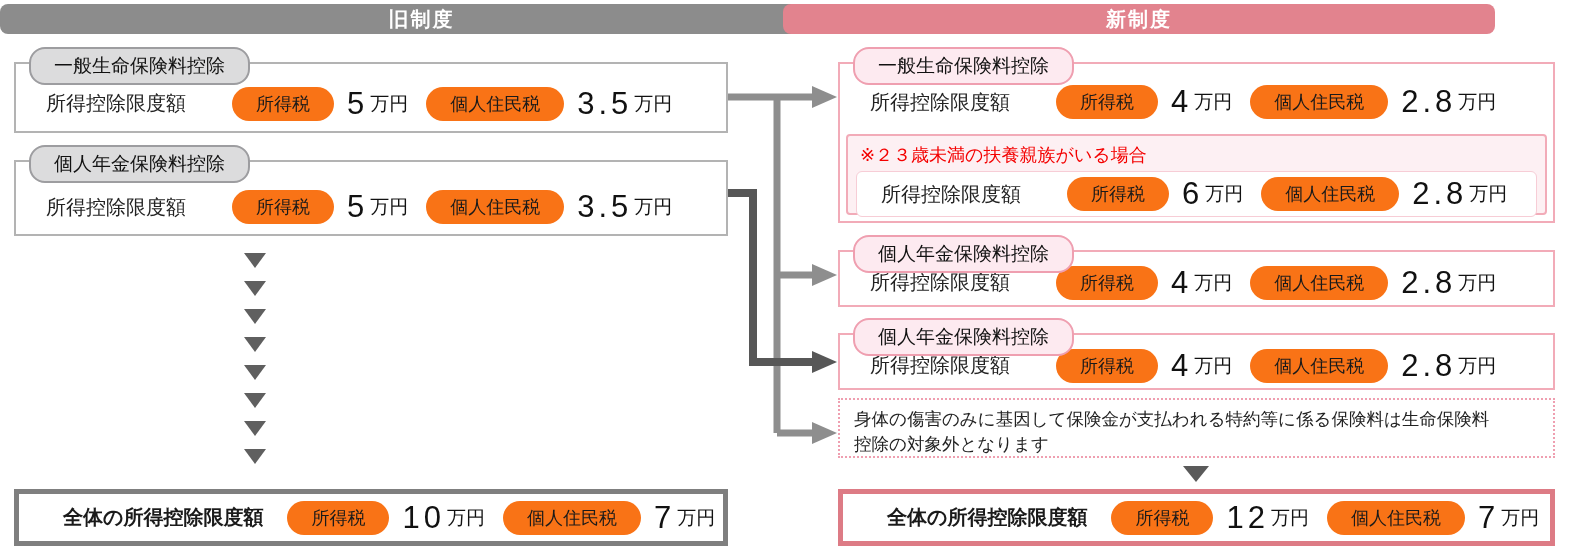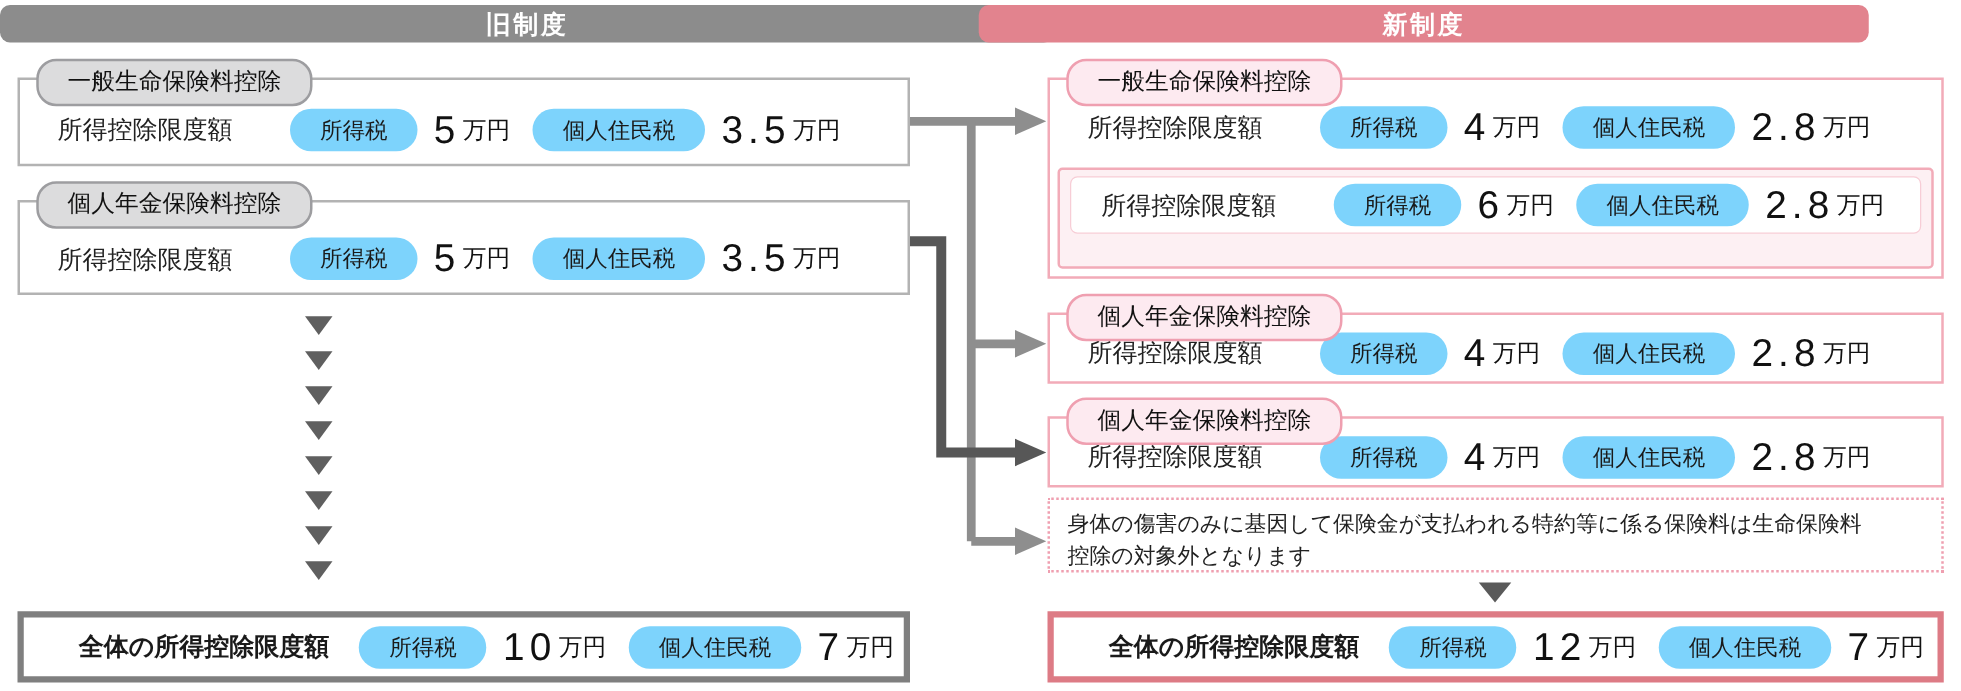--- a/index.html
+++ b/index.html
@@ -16,21 +16,21 @@
   .obox{ position:absolute; left:14px; width:714px; background:#fff; border:2px solid #b3b3b3; }
   .nbox{ position:absolute; left:838px; width:717px; background:#fff; border:2px solid #f2abb8; }
   .btitle{ position:absolute; left:13px; top:-17px; border-radius:16px; padding:3px 23px;
            font-size:19px; font-weight:normal; color:#111; z-index:2; line-height:1.45; white-space:nowrap;}
   .ot{ background:#dcdcdd; border:2px solid #9d9da0; }
   .nt{ background:#fdeaf0; border:2px solid #ef9fb0; }
 
   
   .d-row{ display:flex; align-items:center; padding-left:30px; }
   .d-label{ font-size:20px; color:#222; margin-right:46px; white-space:nowrap;}
-  .pill{ background:#7dd3fc; border-radius:18px; padding:5px 24px; font-size:18px; color:#1a1a1a; white-space:nowrap;text-align:right;}
+  .pill{ background:#f97316; border-radius:18px; padding:5px 24px; font-size:18px; color:#1a1a1a; white-space:nowrap;text-align:right;}
   .pill2{ margin-left:18px; }
   .val{ font-size:31px; margin-left:13px; letter-spacing:4px; color:#111; white-space:nowrap;}
   .unit{ font-size:19px; margin-left:2px; color:#111; white-space:nowrap;}
 
   
   .subnote{ position:absolute; left:6px; right:6px; top:70px; bottom:6px;
             background:#fdf0f3; border:2px solid #f2abb8; border-radius:4px; padding:5px 6px 6px 6px;}
   .note-title{ color:#f40000; font-size:18px; margin:2px 0 4px 6px; }
   .note-row{ background:#fff; border-radius:6px; border:1px solid #f7cdd6; padding:4px 0 4px 0; margin:0 2px;}
   .note-row .d-row{ padding-left:24px; }
@@ -128,20 +128,21 @@
     <div class="d-row" style="height:66px; padding-top:10px;">
       <span class="d-label">所得控除限度額</span>
       <span class="pill">所得税</span>
       <span class="val">4</span>
       <span class="unit">万円</span>
       <span class="pill pill2">個人住民税</span>
       <span class="val">2.8</span>
       <span class="unit">万円</span>
     </div>
     <div class="subnote">
+      <div class="note-title">※２３歳未満の扶養親族がいる場合</div>
       <div class="note-row">
         <div class="d-row">
           <span class="d-label">所得控除限度額</span>
           <span class="pill">所得税</span>
           <span class="val">6</span>
           <span class="unit">万円</span>
           <span class="pill pill2">個人住民税</span>
           <span class="val">2.8</span>
           <span class="unit">万円</span>
         </div>

